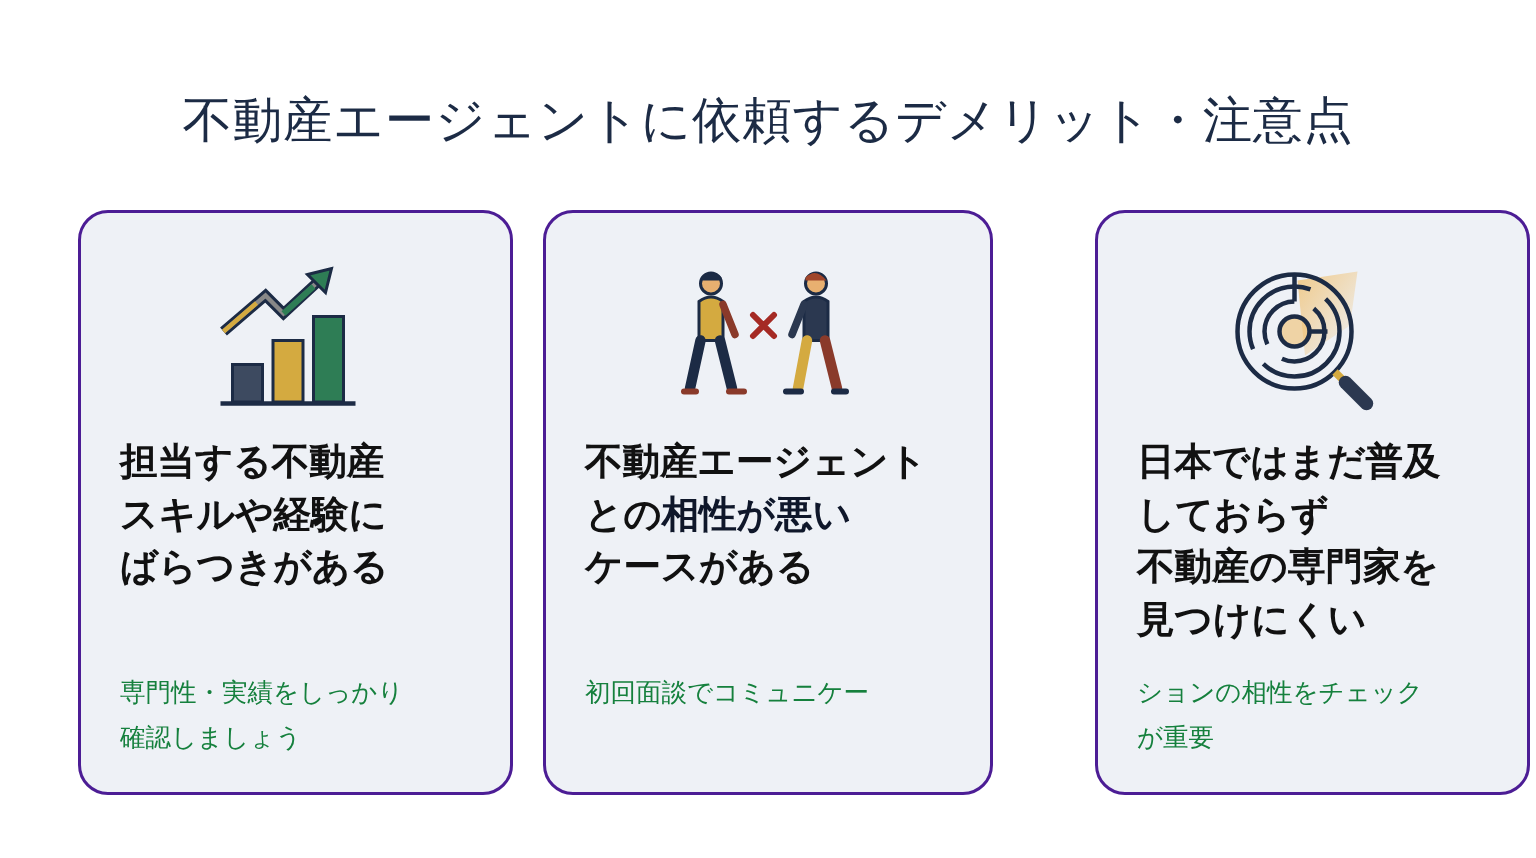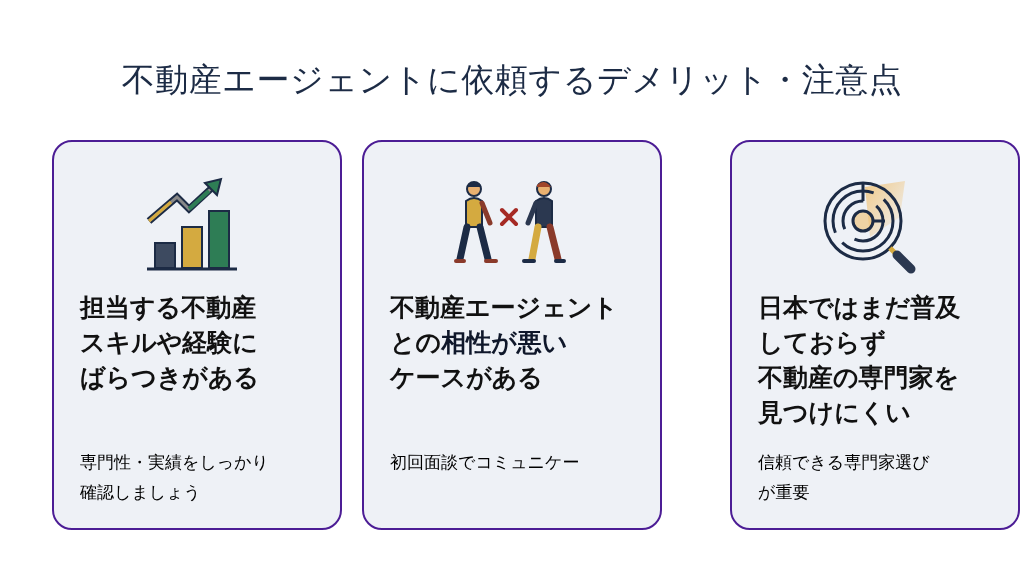--- a/index.html
+++ b/index.html
@@ -27,21 +27,21 @@
       display: flex; justify-content: center; align-items: center;
     }
     .card .heading {
       position: absolute; left: 26px; right: 14px; top: 148px;
       font-size: 25px; font-weight: bold; line-height: 35px;
       color: #111111;
     }
     .card .heading .accent { color: #0f172a; }
     .card .note {
       position: absolute; left: 26px; right: 28px; top: 305px;
-      font-size: 17px; line-height: 30px; color: #000000;
+      font-size: 17px; line-height: 30px; color: #15803d;
     }
     #card1 { left: 52px; width: 290px; }
     #card2 { left: 362px; width: 300px; }
     #card3 { left: 683px; width: 290px; margin-left: 47px; }
     #card2 .heading { top: 148px; }
   </style>
 </head>
 <body>
 
 <div class="title">不動産エージェントに依頼するデメリット・注意点</div>
@@ -123,16 +123,16 @@
       <line x1="82" y1="78" x2="96" y2="92" stroke="#2b3850" stroke-width="9" stroke-linecap="round"></line>
     </svg>
   </div>
   <div class="heading">
     <div>日本ではまだ普及</div>
     <div>しておらず</div>
     <div>不動産の専門家を</div>
     <div>見つけにくい</div>
   </div>
   <div class="note">
-    <div>信頼できる専門家選び</div>
+    <div>ションの相性をチェック</div>
     <div>が重要</div>
   </div>
 </div>
 
 </body></html>

